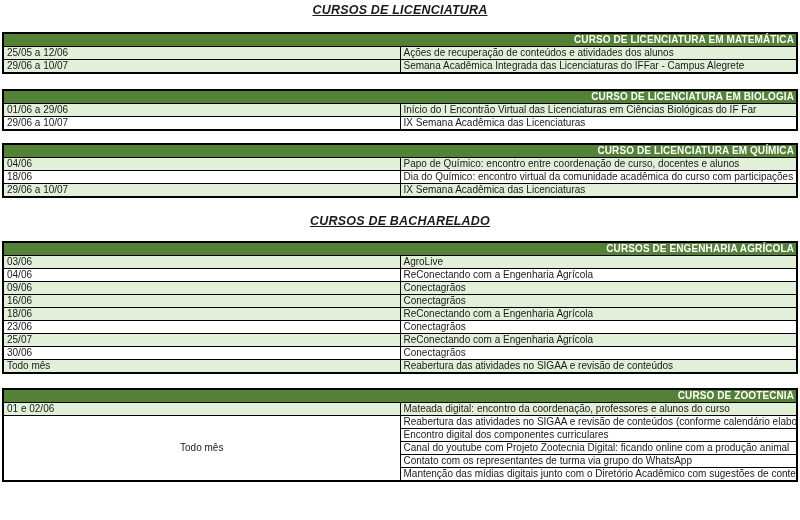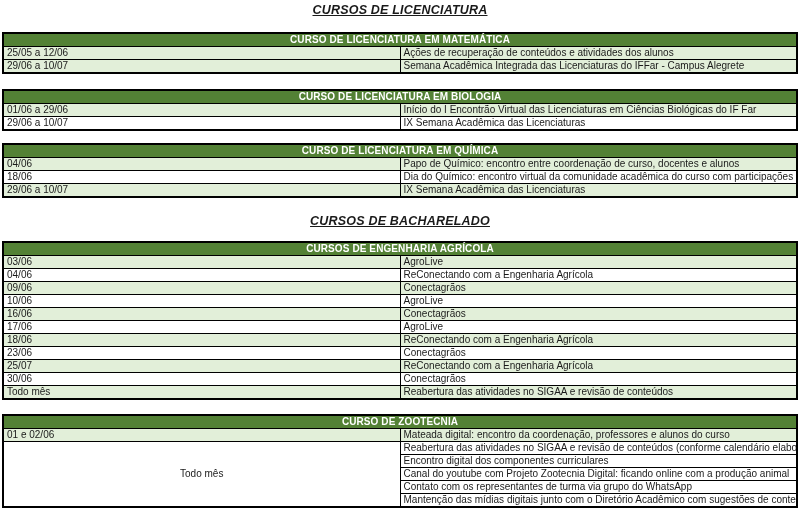--- a/index.html
+++ b/index.html
@@ -35,21 +35,21 @@
   }
   table.course-table.gap-lg { margin-bottom: 15px; }
   table.course-table.gap-md { margin-bottom: 12px; border-radius: 13px; }
   table.course-table.gap-sm { margin-bottom: 14px; }
 
   table.course-table th {
     background: var(--header-bg, #538135);
     color: var(--header-text, #ffffff);
     font-size: 10px;
     font-weight: bold;
-    text-align: center;
+    text-align: right;
     height: 12px;
     line-height: 12px;
     border: 1px solid #000;
     padding: 0 2px;
     letter-spacing: 0.1px;
   }
   table.course-table td {
     font-size: 10px;
     color: #1a1a1a;
     height: 12px;
@@ -145,32 +145,24 @@
           </tr>
           <tr>
             <td class="date-col">04/06</td>
             <td class="">ReConectando com a Engenharia Agrícola</td>
           </tr>
           <tr>
             <td class="date-col shaded">09/06</td>
             <td class="shaded">Conectagrãos</td>
           </tr>
           <tr>
-            <td class="date-col">10/06</td>
-            <td class="">AgroLive</td>
-          </tr>
-          <tr>
             <td class="date-col shaded">16/06</td>
             <td class="shaded">Conectagrãos</td>
           </tr>
           <tr>
-            <td class="date-col">17/06</td>
-            <td class="">AgroLive</td>
-          </tr>
-          <tr>
             <td class="date-col shaded">18/06</td>
             <td class="shaded">ReConectando com a Engenharia Agrícola</td>
           </tr>
           <tr>
             <td class="date-col">23/06</td>
             <td class="">Conectagrãos</td>
           </tr>
           <tr>
             <td class="date-col shaded">25/07</td>
             <td class="shaded">ReConectando com a Engenharia Agrícola</td>

